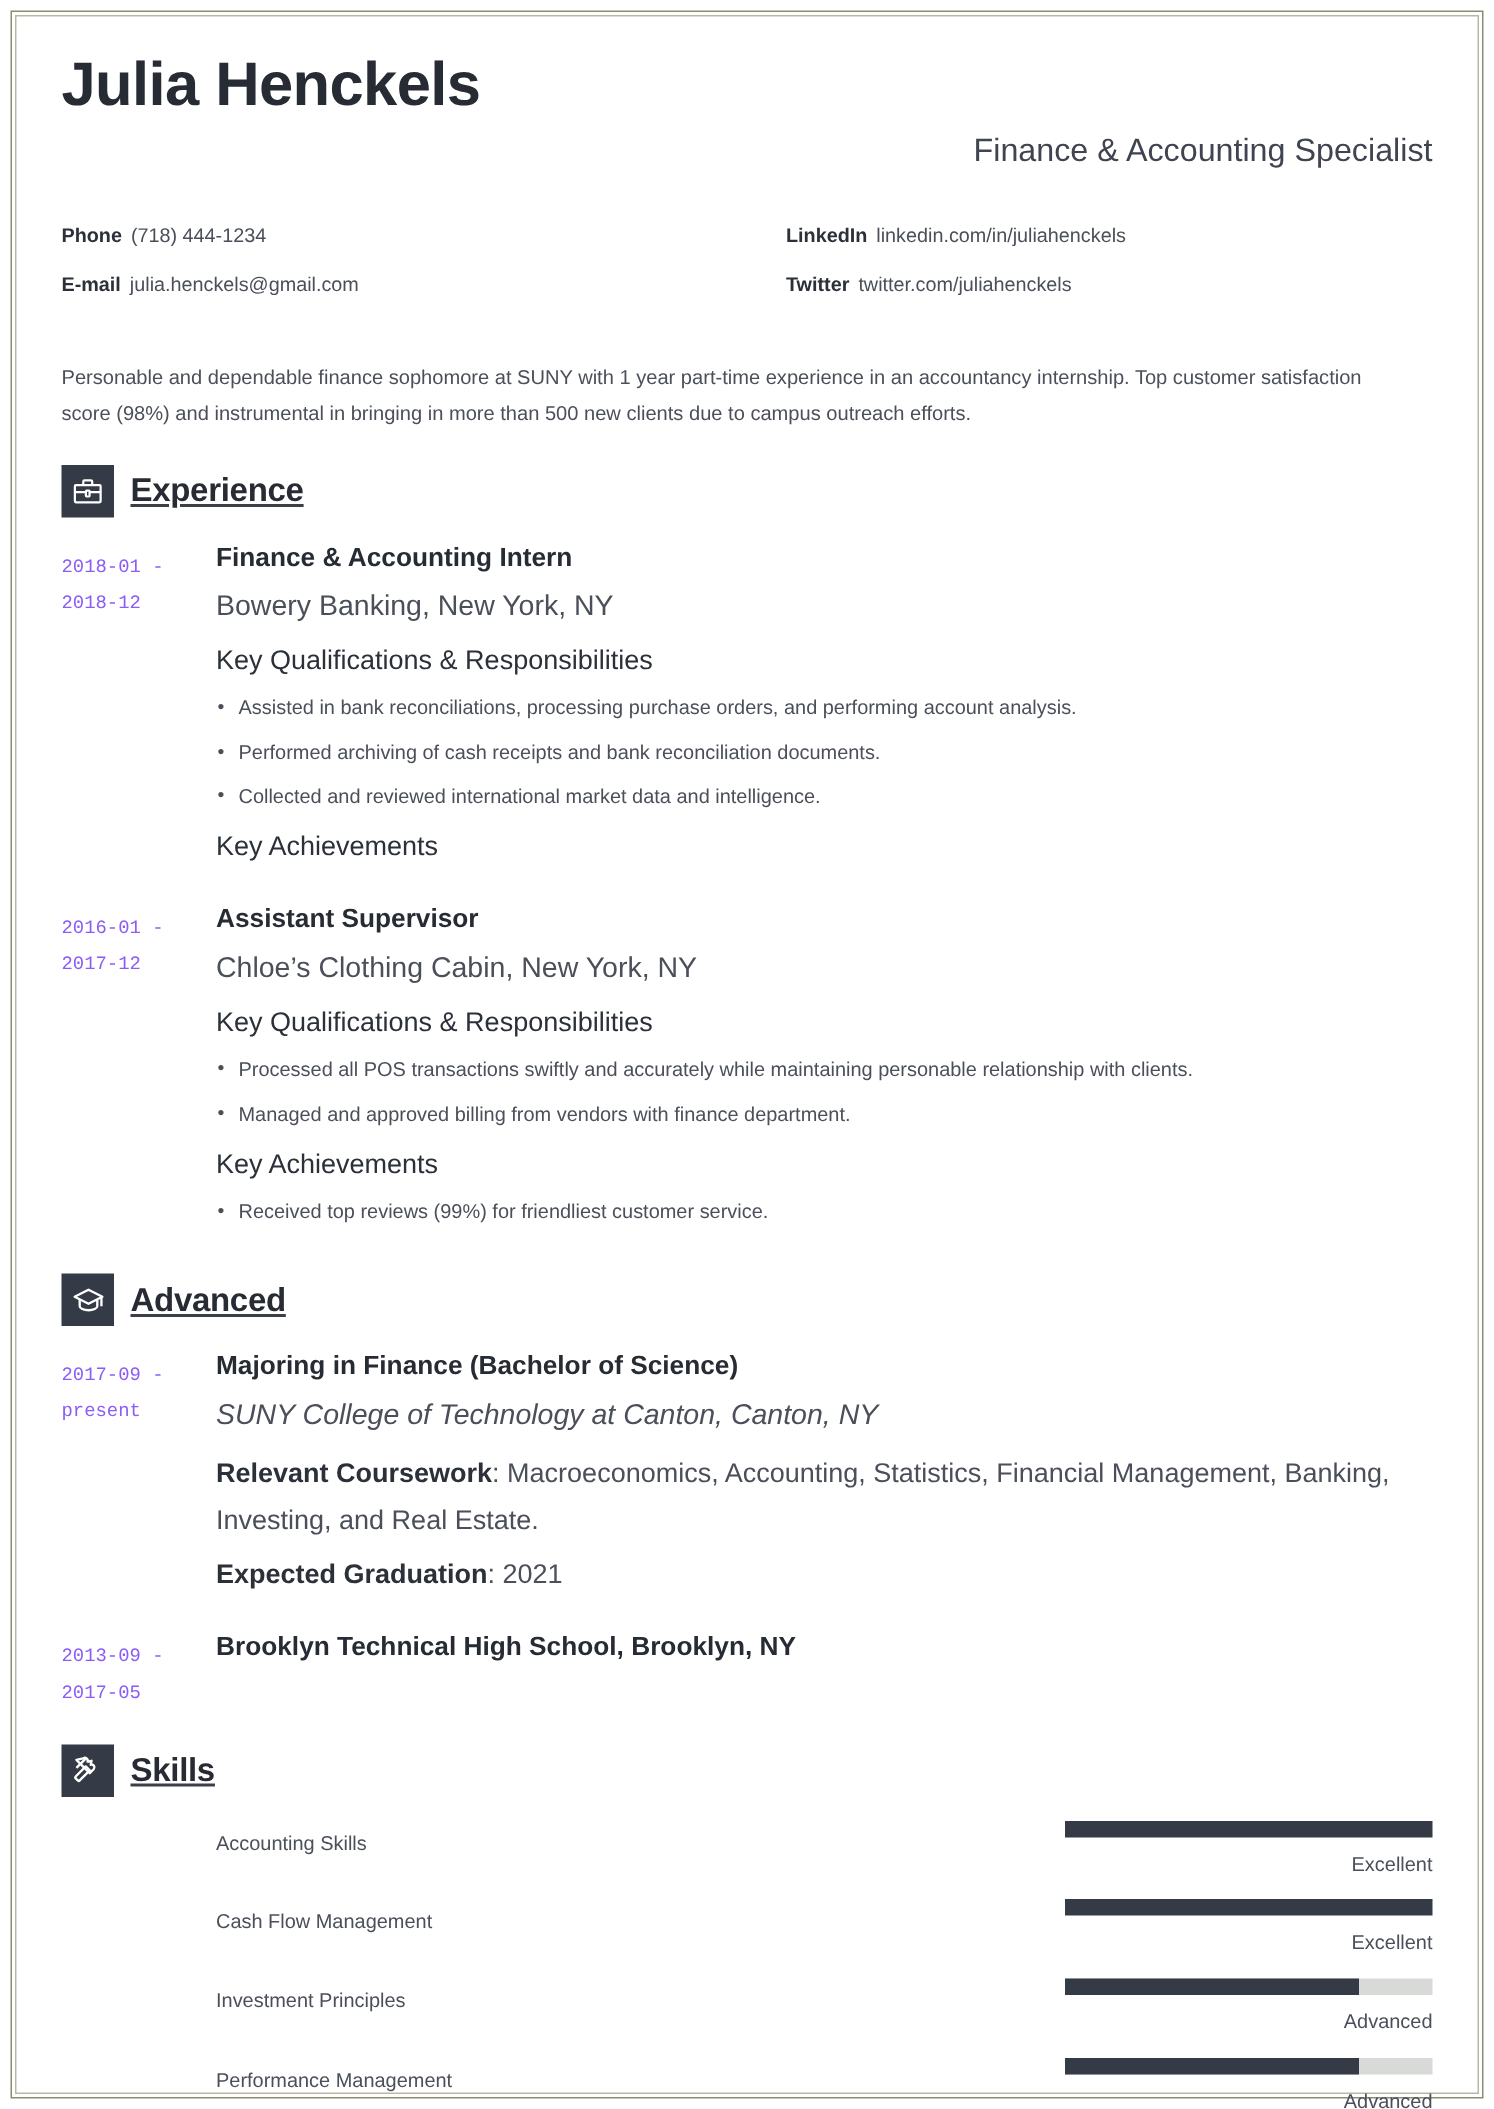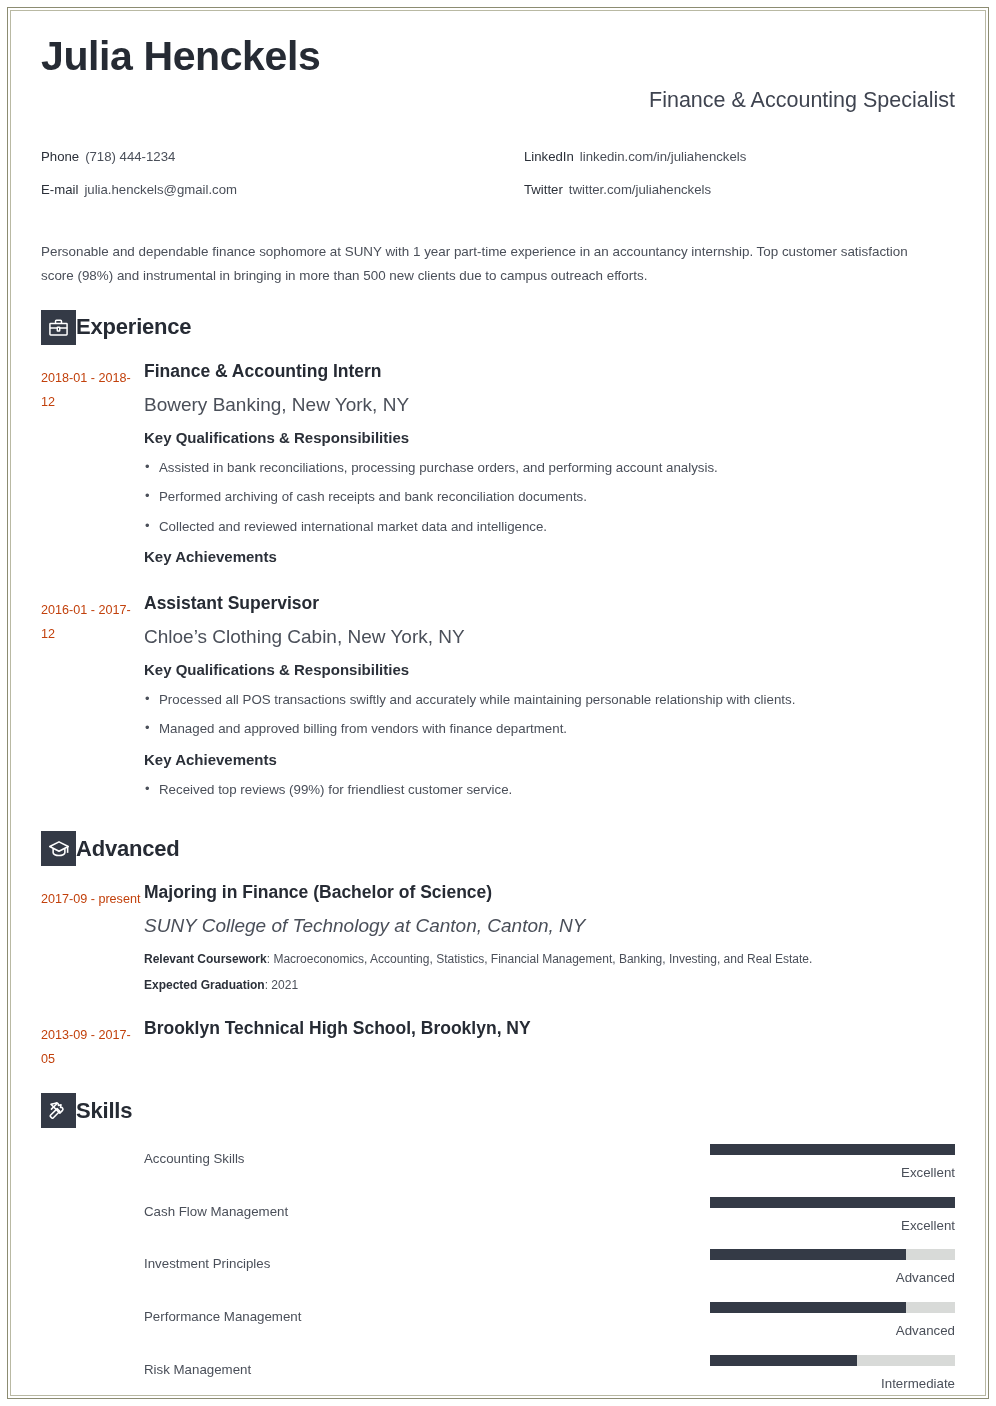--- a/index.html
+++ b/index.html
@@ -69,21 +69,21 @@
     box-sizing: border-box;
   }
   .contact-col.right { padding-left: 26px; }
   .contact-row {
     font-size: 13.2px;
     line-height: 2.5;
     color: #4a4f59;
     white-space: nowrap;
   }
   .contact-label {
-    font-weight: normal;
+    font-weight: bold;
     color: #2b3039;
     margin-right: 6px;
   }
   .contact-value { color: #4a4f59; }
 
   
   .summary {
     font-size: 13.4px;
     line-height: 1.78;
     color: #4a4f59;
@@ -91,21 +91,23 @@
     max-width: 898px;
   }
 
   
   .section {
     margin-top: 22px;
   }
   .section-head {
     display: flex;
     align-items: center;
+    gap: 11px;
     margin-bottom: 16px;
+    text-decoration: underline;
   }
   .section-icon {
     width: 35px;
     height: 35px;
     background: #343a46;
     display: flex;
     align-items: center;
     justify-content: center;
     flex: none;
   }
@@ -120,41 +122,42 @@
   
   .entry {
     display: flex;
     margin-bottom: 16px;
   }
   .entry-dates {
     width: 103px;
     flex: none;
     font-size: 12.6px;
     line-height: 1.92;
-    color: #c2410c;
+    color: #8b5cf6;
     padding-top: 5px;
+    font-family: Liberation Mono, monospace;
   }
   .entry-body { flex: 1; min-width: 0; }
   .entry-title {
     font-size: 17.5px;
     font-weight: bold;
     color: #262b34;
     margin-bottom: 8px;
     line-height: 1.25;
   }
   .entry-org {
     font-size: 19px;
     color: #4a4f59;
     margin-bottom: 8px;
     line-height: 1.5;
   }
   .entry-org.italic { font-style: italic; }
   .sub-head {
-    font-size: 15px;
-    font-weight: bold;
+    font-size: 18px;
+    font-weight: normal;
     color: #2b3039;
     margin-bottom: 8px;
     line-height: 1.5;
   }
   .bullets {
     list-style: none;
     margin: 0 0 8px 0;
     padding: 0;
   }
   .bullets li {
@@ -167,21 +170,21 @@
   }
   .bullets li:before {
     content: "\2022";
     position: absolute;
     left: 1px;
     top: -1px;
     color: #4a4f59;
     font-size: 13px;
   }
   .detail-line {
-    font-size: 12px;
+    font-size: 18px;
     color: #4a4f59;
     line-height: 1.72;
     margin-bottom: 6px;
   }
   .detail-line b { color: #2b3039; font-weight: bold; }
 
   
   .skill-row {
     display: flex;
     align-items: flex-start;

